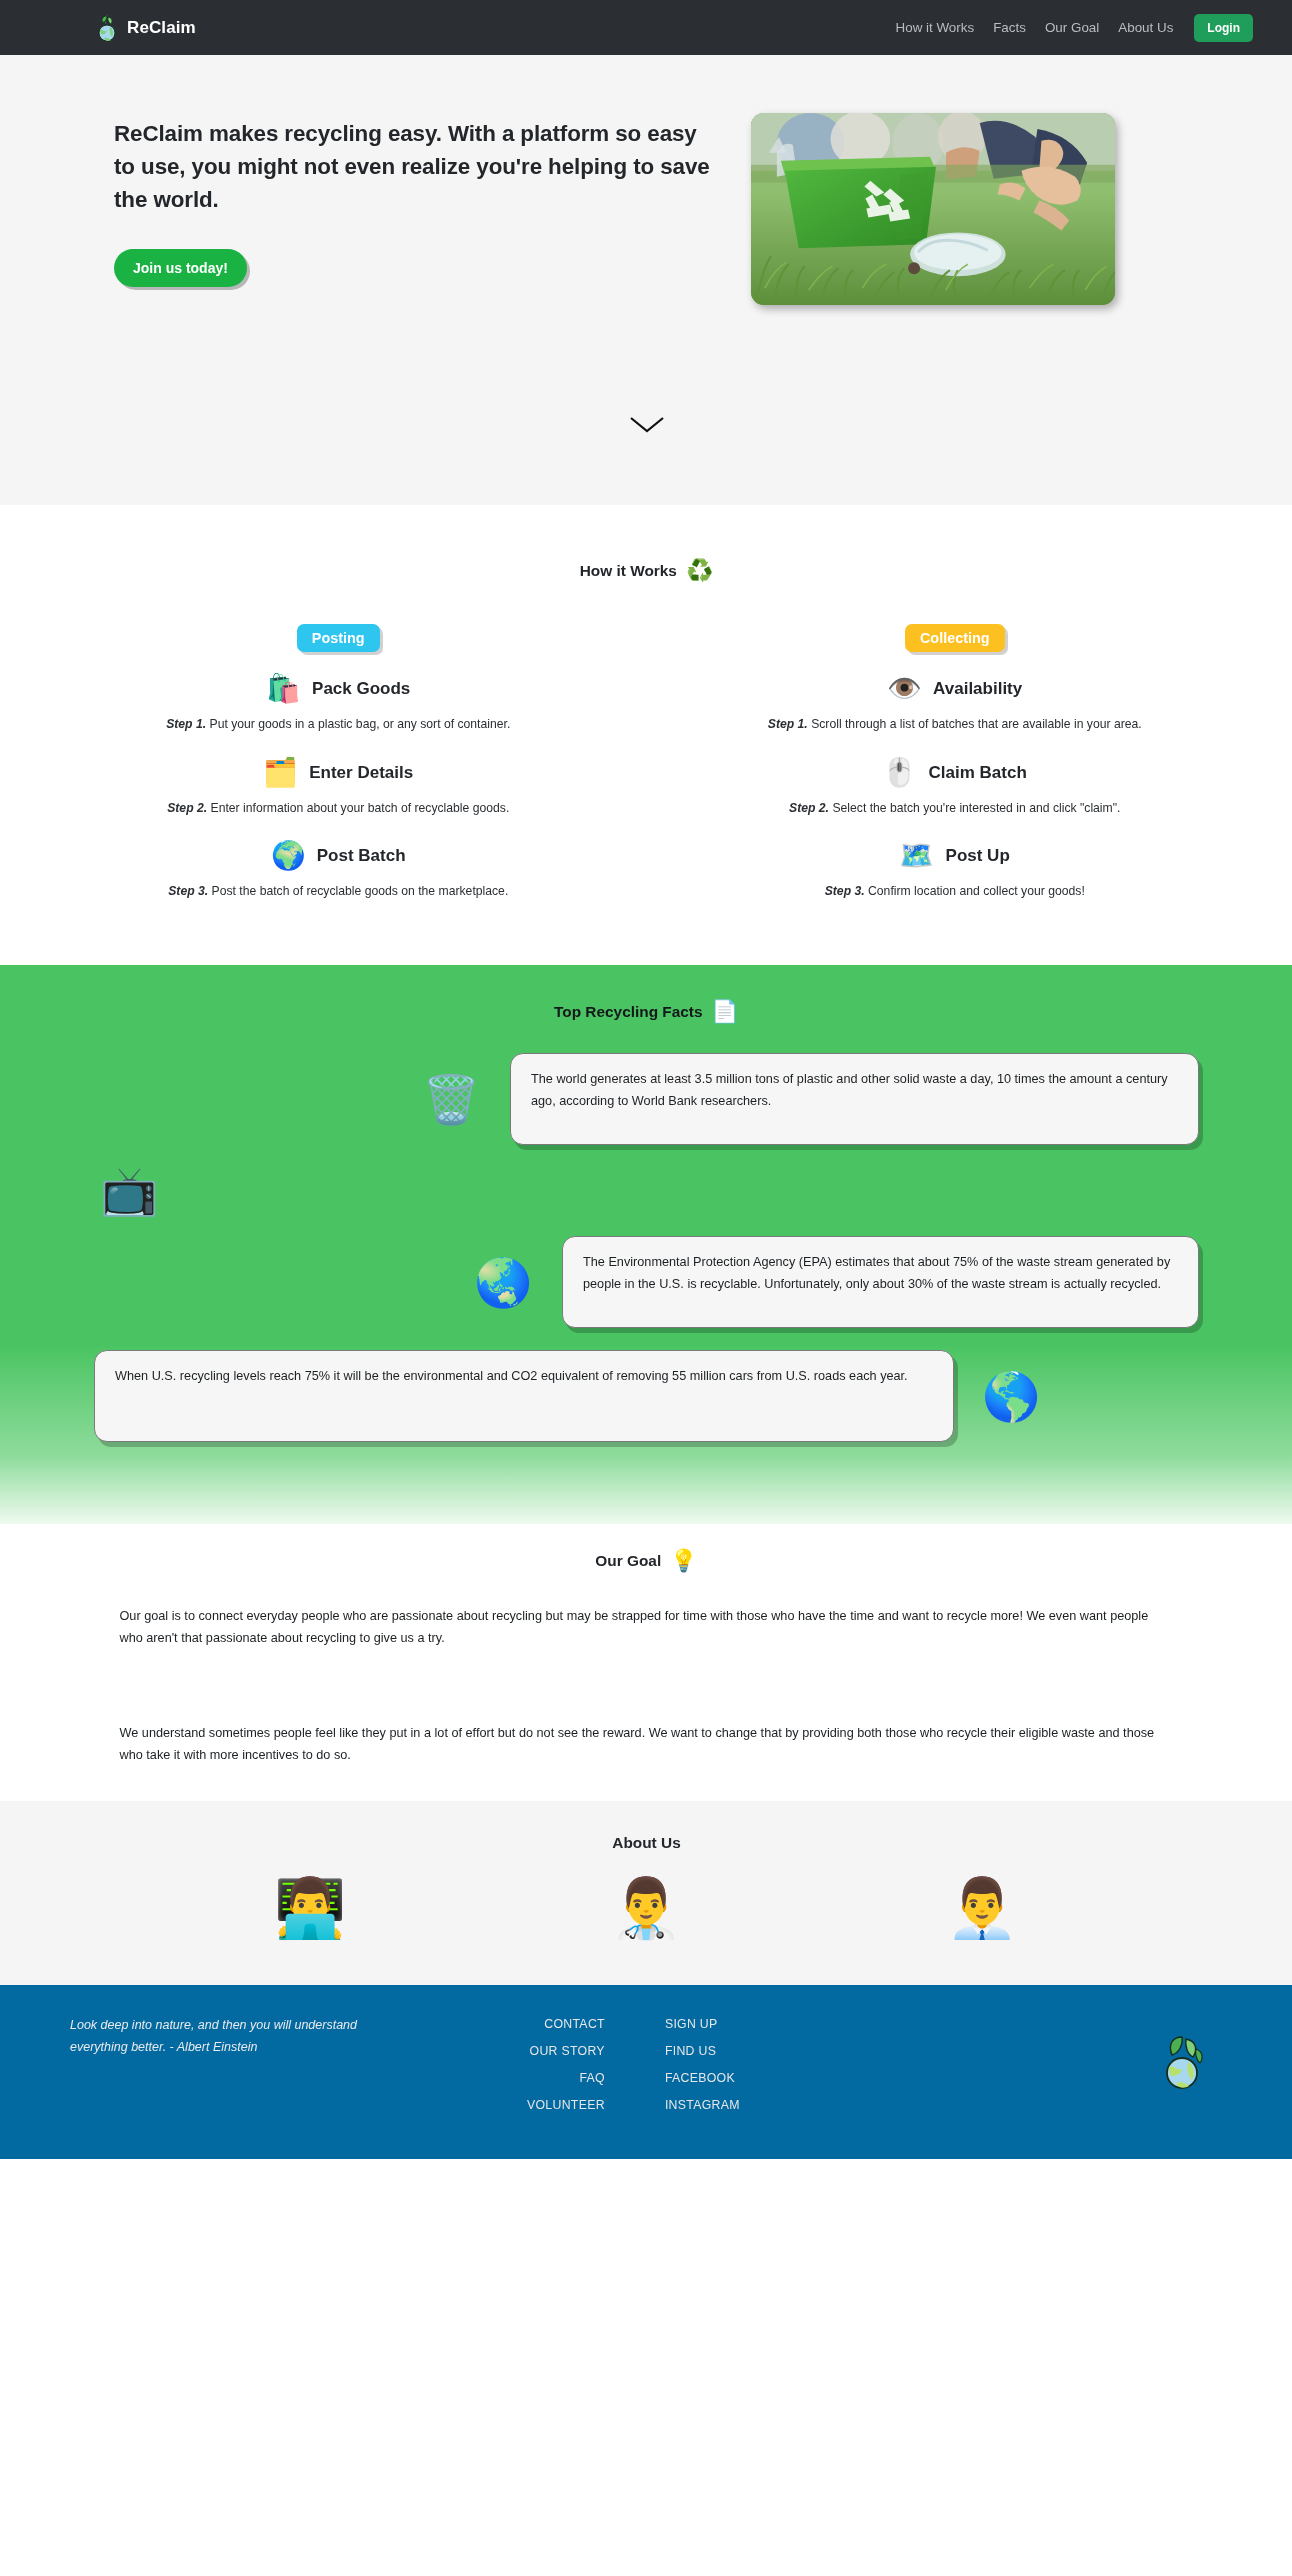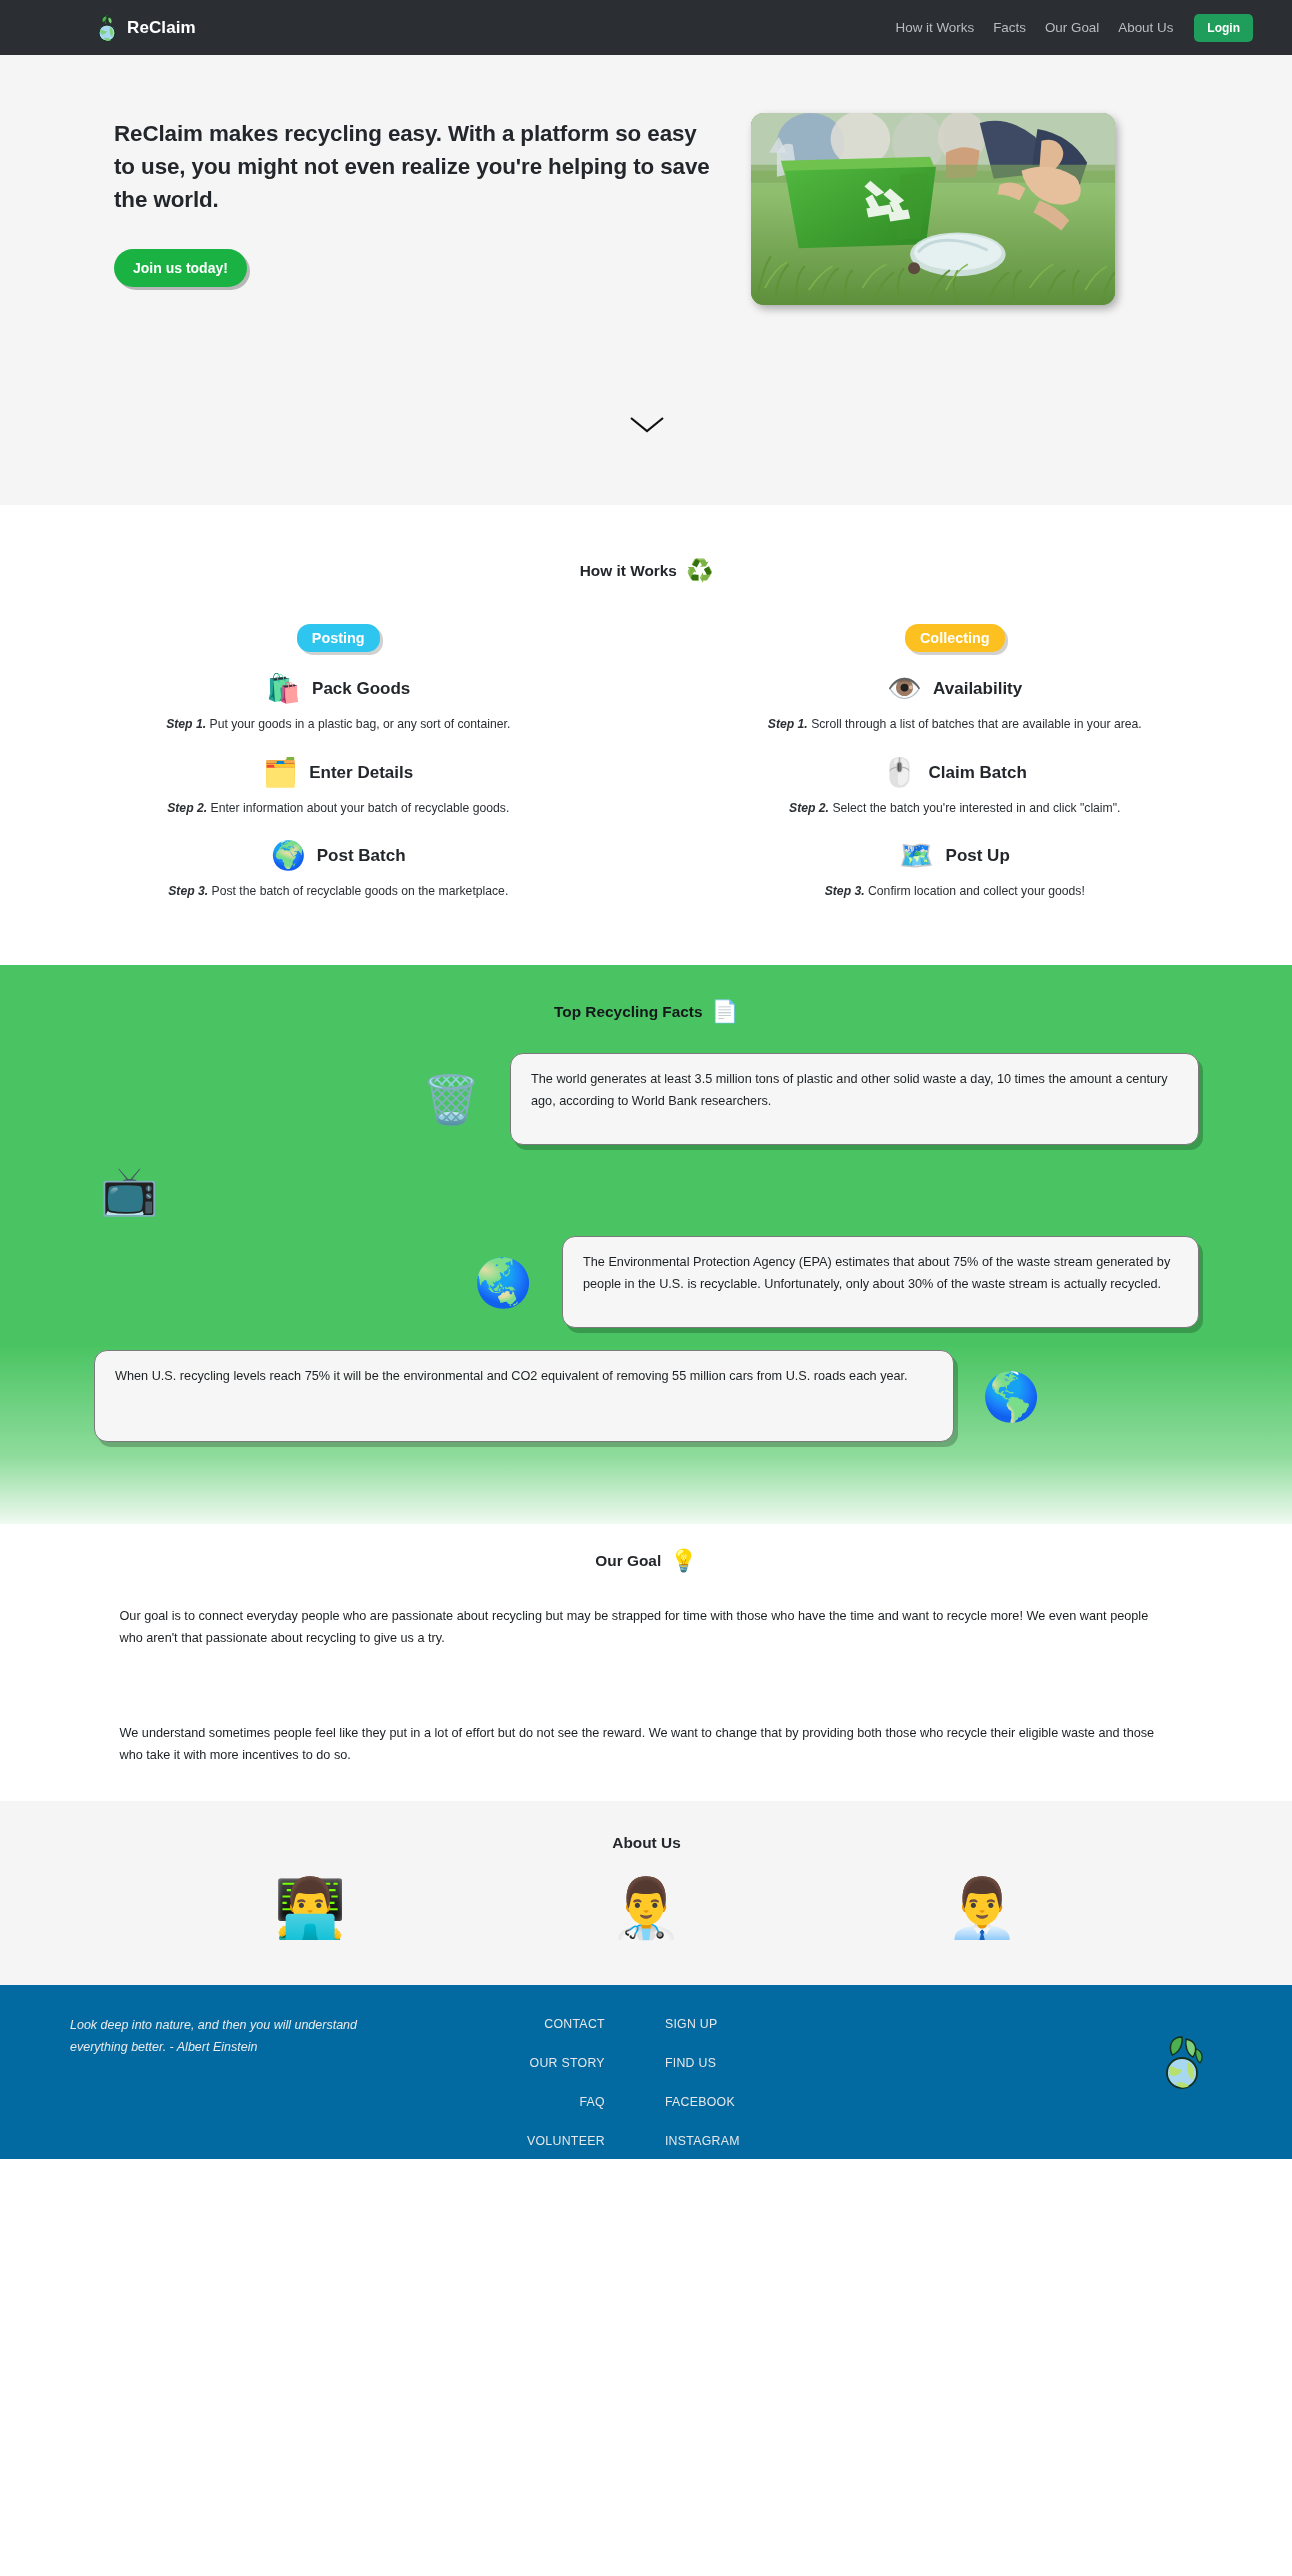--- a/index.html
+++ b/index.html
@@ -131,21 +131,21 @@
     padding: 0 30px;
   }
   .hiw-col { width: 50%; padding: 0 85px; }
   .pill {
     display: block;
     margin: 0 auto;
     width: max-content;
     color: #ffffff;
     font-size: 14.4px;
     font-weight: 700;
-    border-radius: 13px;
+    border-radius: 7px;
     padding: 6px 15px;
     box-shadow: 3px 3px 0 rgba(0,0,0,.18);
     border: none;
     cursor: pointer;
     font-family: "Liberation Sans", sans-serif;
   }
   .pill-posting { background: #2ec5ef; }
   .pill-collecting { background: #fdc021; }
   .step-head {
     display: flex;
@@ -285,21 +285,21 @@
     font-style: italic;
     line-height: 1.72;
     padding-left: 30px;
   }
   .footer-cols {
     display: flex;
     gap: 60px;
     margin-left: 159px;
     padding-top: 2px;
   }
-  .footer-col { display: flex; flex-direction: column; gap: 25px; }
+  .footer-col { display: flex; flex-direction: column; gap: 13px; }
   .footer-col.col-a { align-items: flex-end; }
   .footer-col.col-b { align-items: flex-start; }
   .footer-link {
     color: #e6e8ea;
     font-size: 12.3px;
     letter-spacing: 0.3px;
     text-decoration: none;
     cursor: pointer;
     white-space: nowrap;
   }

